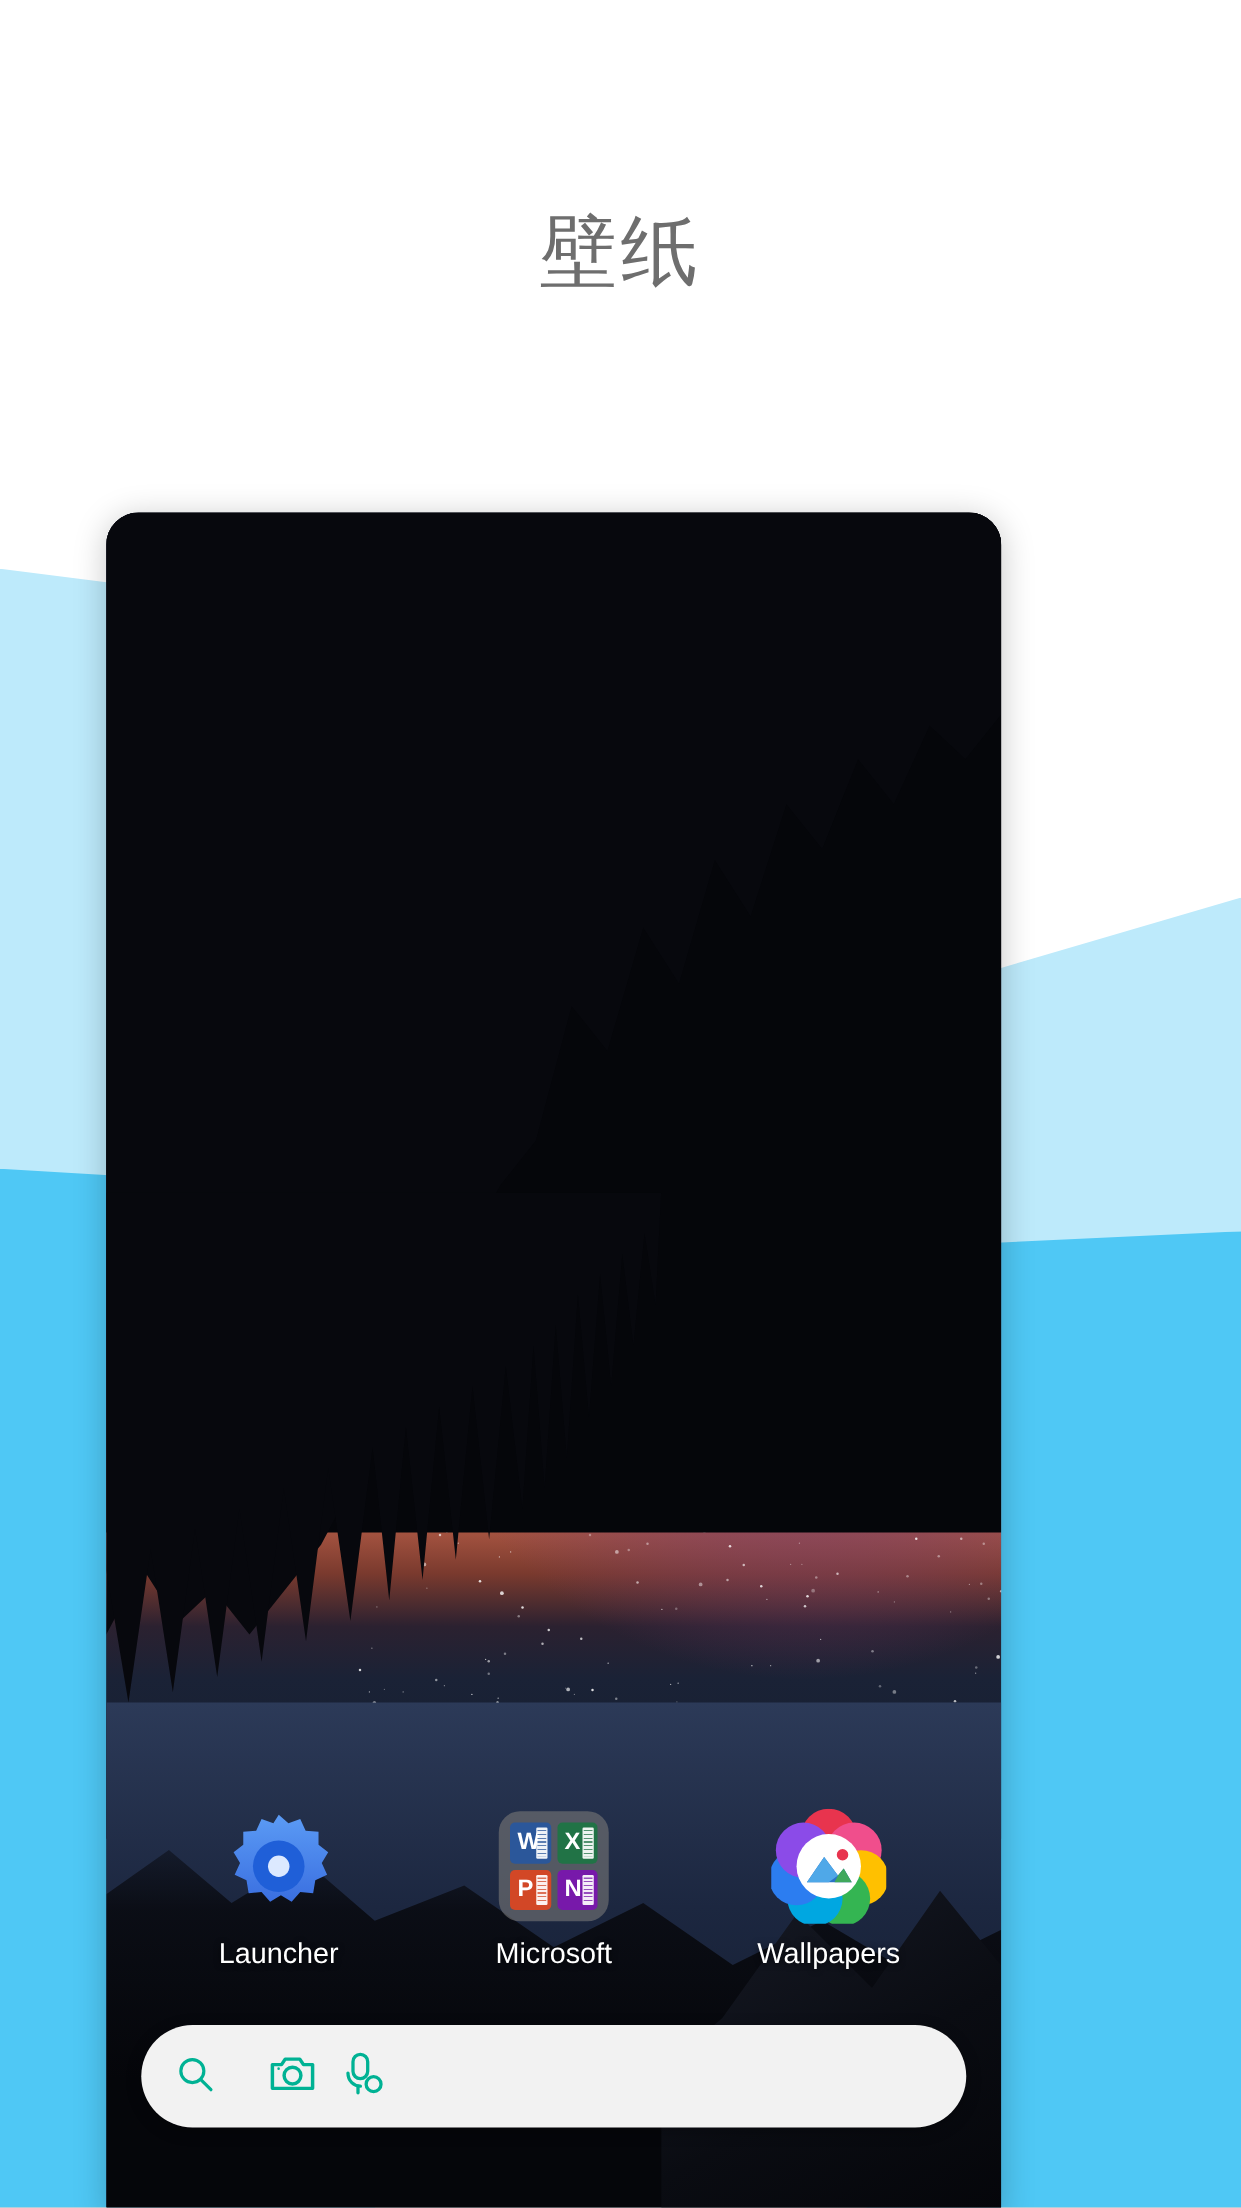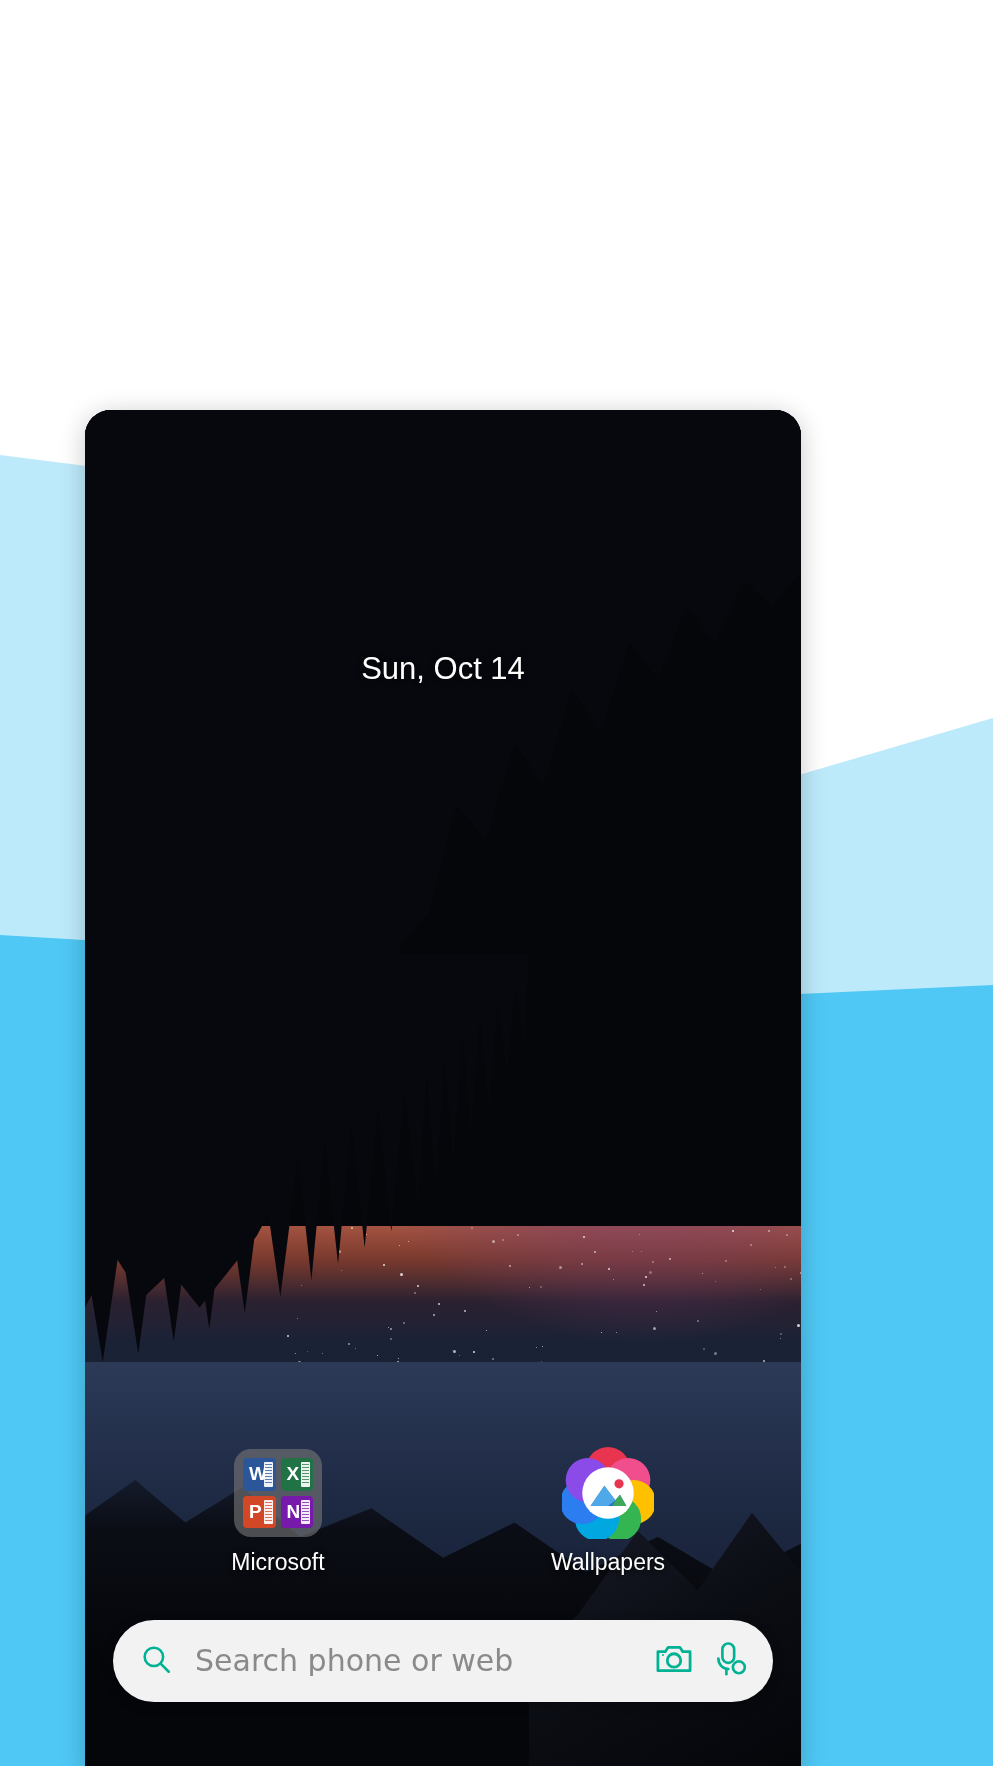--- a/index.html
+++ b/index.html
@@ -229,20 +229,21 @@
 
 <div class="page">
 
   <div class="deco">
     <div class="band-light-left"></div>
     <div class="band-dark-left"></div>
     <div class="band-light-right"></div>
     <div class="band-dark-right"></div>
   </div>
 
+  <div class="heading">壁纸</div>
 
   <div class="phone">
 
     <div class="wallpaper">
       <div class="wp-sky"></div>
       <div class="wp-stars" id="stars">
           <i style="left: 44.471%; top: 67.0714%; width: 2px; height: 2px; opacity: 0.49;"></i>
           <i style="left: 64.7703%; top: 57.9559%; width: 2px; height: 2px; opacity: 0.69;"></i>
           <i style="left: 53.4237%; top: 54.2138%; width: 2px; height: 2px; opacity: 0.88;"></i>
           <i style="left: 57.1514%; top: 46.0078%; width: 1px; height: 1px; opacity: 0.79;"></i>
@@ -486,24 +487,39 @@
       <div class="wp-cave-top"></div>
       <div class="wp-cave-mask"></div>
       <div class="wp-stalactites"></div>
       <div class="wp-water"></div>
       <div class="wp-rocks"></div>
       <div class="wp-rock-right"></div>
     </div>
 
     <div class="screen">
 
-      <div class="date">Sun, Oct 14</div>
 
       <div class="dock">
 
+        <div class="app">
+          <div class="app-icon-wrap">
+            <svg class="gear-icon" viewBox="0 0 100 100">
+              <defs>
+                <linearGradient id="gg" x1="0" y1="0" x2="0" y2="1">
+                  <stop offset="0%" stop-color="#5B9BF5"></stop>
+                  <stop offset="100%" stop-color="#3A6FE0"></stop>
+                </linearGradient>
+              </defs>
+              <path fill="url(#gg)" d="M50 2 l9 8 11-4 5 11 12 1 0 12 9 7-6 10 5 11-11 5-2 12-12-1-8 9-10-6-10 6-8-9-12 1-2-12-11-5 5-11-6-10 9-7 0-12 12-1 5-11 11 4z"></path>
+              <circle cx="50" cy="50" r="24" fill="#1F5FD8"></circle>
+              <circle cx="50" cy="50" r="10" fill="#DCE9FF"></circle>
+            </svg>
+          </div>
+          <div class="app-label">Launcher</div>
+        </div>
 
         <div class="app">
           <div class="app-icon-wrap">
             <div class="folder">
               <div class="mini m-word">
                   <span class="ltr">W</span>
                   <i class="pg"></i>
                 </div>
               <div class="mini m-excel">
                   <span class="ltr">X</span>
@@ -547,21 +563,20 @@
 
       </div>
 
       <div class="searchbar">
         <span class="search-icon">
           <svg width="34" height="34" viewBox="0 0 24 24" fill="none" stroke="#00B294" stroke-width="1.8" stroke-linecap="round">
             <circle cx="10.5" cy="10.5" r="6.5"></circle>
             <line x1="15.3" y1="15.3" x2="21" y2="21"></line>
           </svg>
         </span>
-        <span class="search-placeholder">Search phone or web</span>
         <span class="search-act">
           <svg width="38" height="34" viewBox="0 0 26 22" fill="none" stroke="#00B294" stroke-width="1.9" stroke-linejoin="round">
             <path d="M2 6h5l2-3h8l2 3h5v13H2z"></path>
             <circle cx="13" cy="12" r="4.6"></circle>
             <circle cx="5.4" cy="8.2" r="0.7" fill="#00B294" stroke="none"></circle>
           </svg>
         </span>
         <span class="search-act">
           <svg width="34" height="36" viewBox="0 0 24 26" fill="none" stroke="#00B294" stroke-width="1.9" stroke-linecap="round" stroke-linejoin="round">
             <rect x="6.5" y="1.8" width="8.5" height="14" rx="4.2"></rect>

